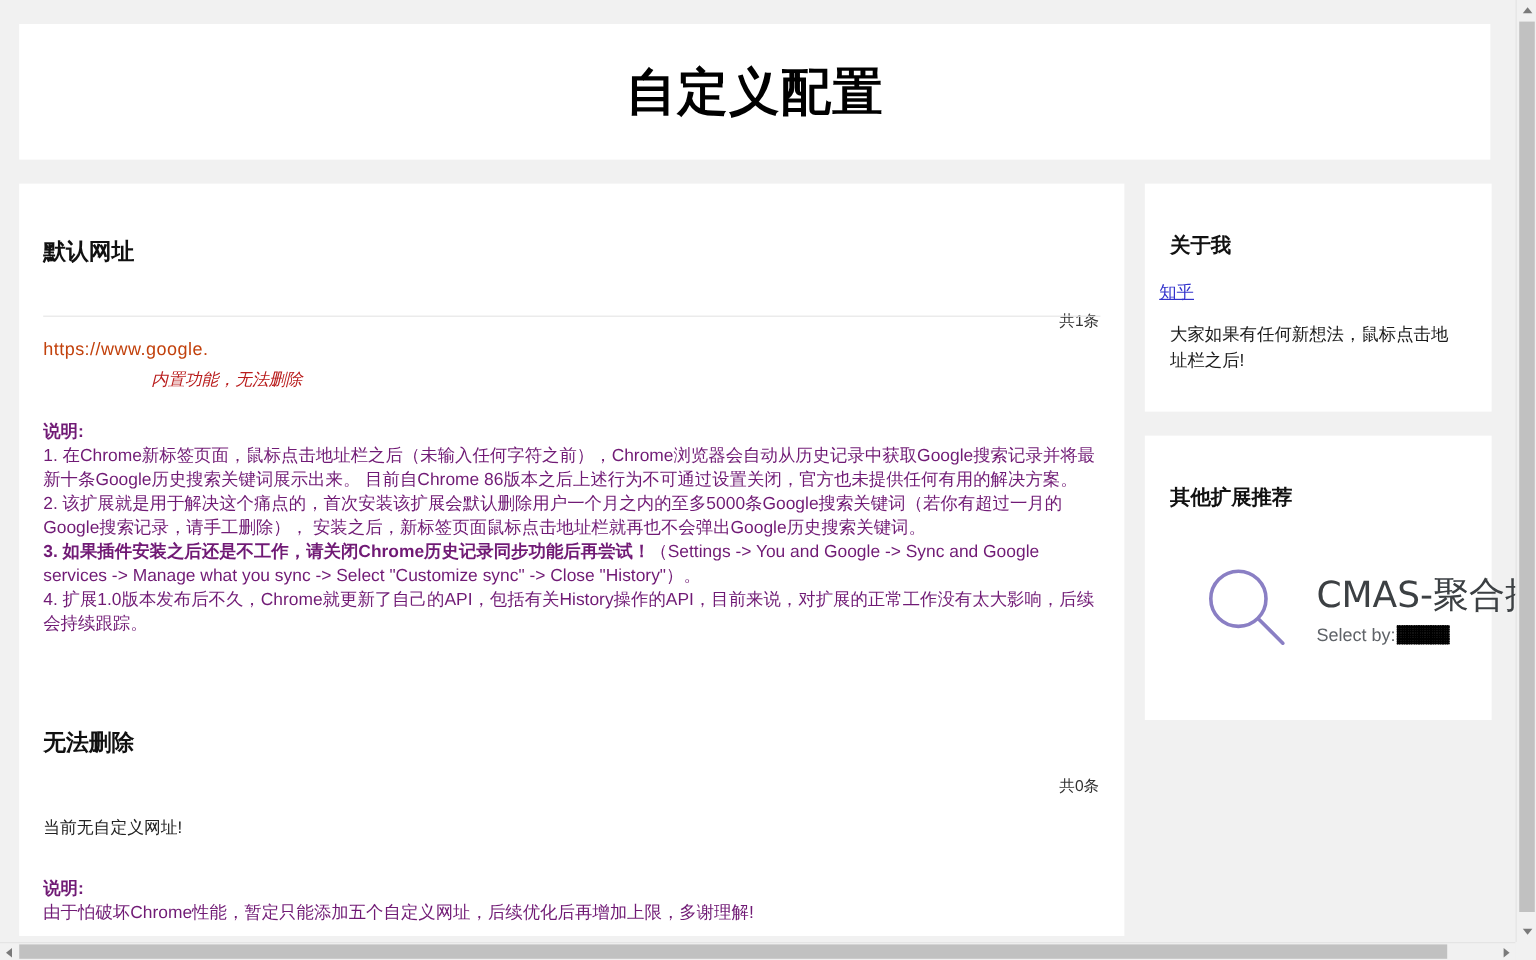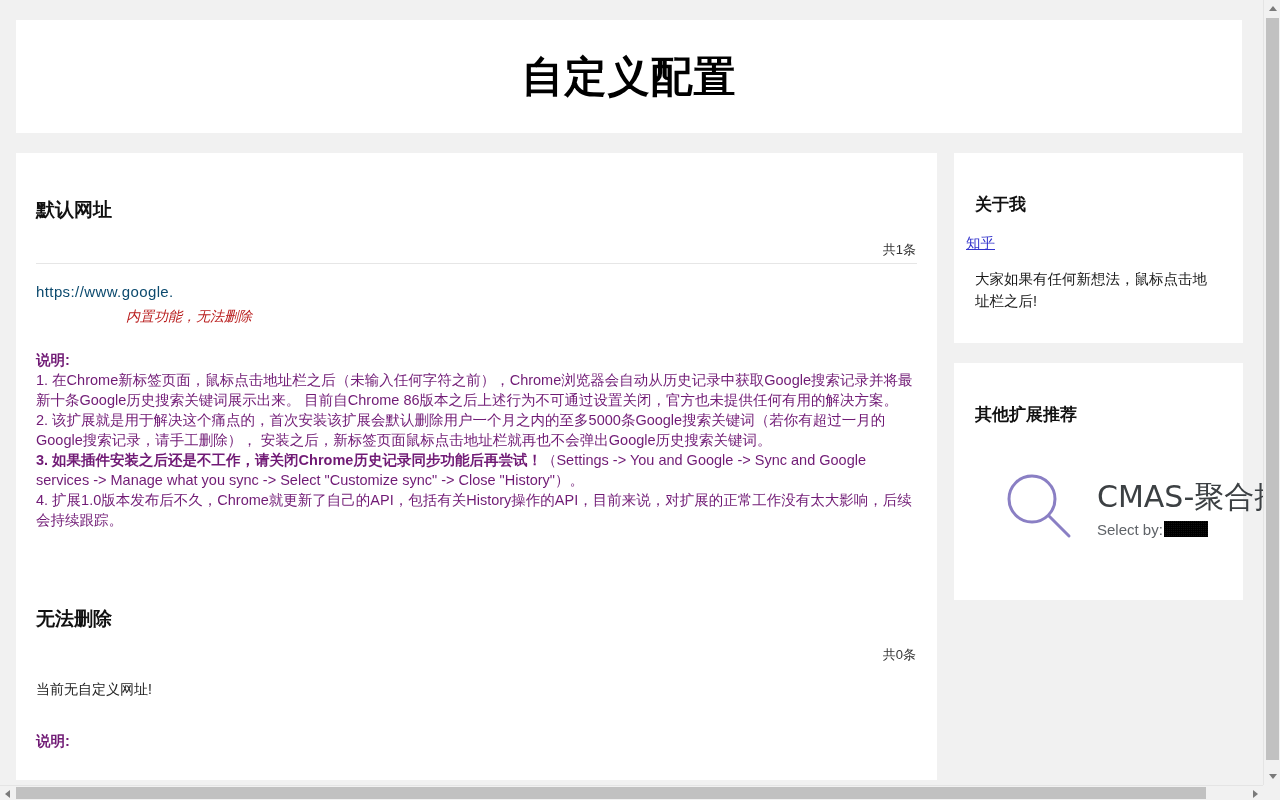--- a/index.html
+++ b/index.html
@@ -73,21 +73,21 @@
     text-align: right;
   }
   .divider {
     position: absolute;
     height: 1px;
     background: #e6e6e6;
   }
   .url-text {
     position: absolute;
     font-size: 15px;
-    color: #0c4a6e;
+    color: #c2410c;
     letter-spacing: 0.4px;
   }
   .builtin-note {
     position: absolute;
     font-size: 14px;
     font-style: italic;
     color: #b91c1c;
   }
   .empty-text {
     position: absolute;
@@ -262,21 +262,21 @@
   <div class="page">
 
     <div class="header-card">
       <h1 class="header-title">自定义配置</h1>
     </div>
 
     <div class="main-card">
 
       <h2 class="section-heading" style="left:20px; top:44px;">默认网址</h2>
 
-      <div class="count-label" style="left:700px; top:88px; width:200px;">共1条</div>
+      <div class="count-label" style="left:700px; top:106px; width:200px;">共1条</div>
 
       <div class="divider" style="left:20px; top:110px; width:881px;"></div>
 
       <div class="url-text" style="left:20px; top:130px;">https://www.google.</div>
 
       <div class="builtin-note" style="left:110px; top:155px;">内置功能，无法删除</div>
 
       <div class="desc-block" style="left:20px; top:197px; width:881px;">
         <span class="desc-title">说明:</span>
         <p>1. 在Chrome新标签页面，鼠标点击地址栏之后（未输入任何字符之前），Chrome浏览器会自动从历史记录中获取Google搜索记录并将最新十条Google历史搜索关键词展示出来。 目前自Chrome 86版本之后上述行为不可通过设置关闭，官方也未提供任何有用的解决方案。</p>
@@ -286,20 +286,21 @@
       </div>
 
       <h2 class="section-heading" style="left:20px; top:453px;">无法删除</h2>
 
       <div class="count-label" style="left:700px; top:473px; width:200px;margin-top:20px;">共0条</div>
 
       <div class="empty-text" style="left:20px; top:528px;">当前无自定义网址!</div>
 
       <div class="desc-block" style="left:20px; top:578px; width:881px;">
         <span class="desc-title">说明:</span>
+        <p>由于怕破坏Chrome性能，暂定只能添加五个自定义网址，后续优化后再增加上限，多谢理解!</p>
       </div>
     </div>
 
     <div class="side-card" id="card-about">
       <h3 class="side-heading" style="top:40px;">关于我</h3>
       <a class="side-link" style="top:81px;" href="#">知乎</a>
       <div class="side-text" style="top:115px;">大家如果有任何新想法，鼠标点击地址栏之后!</div>
     </div>
 
     <div class="side-card" id="card-recommend">

